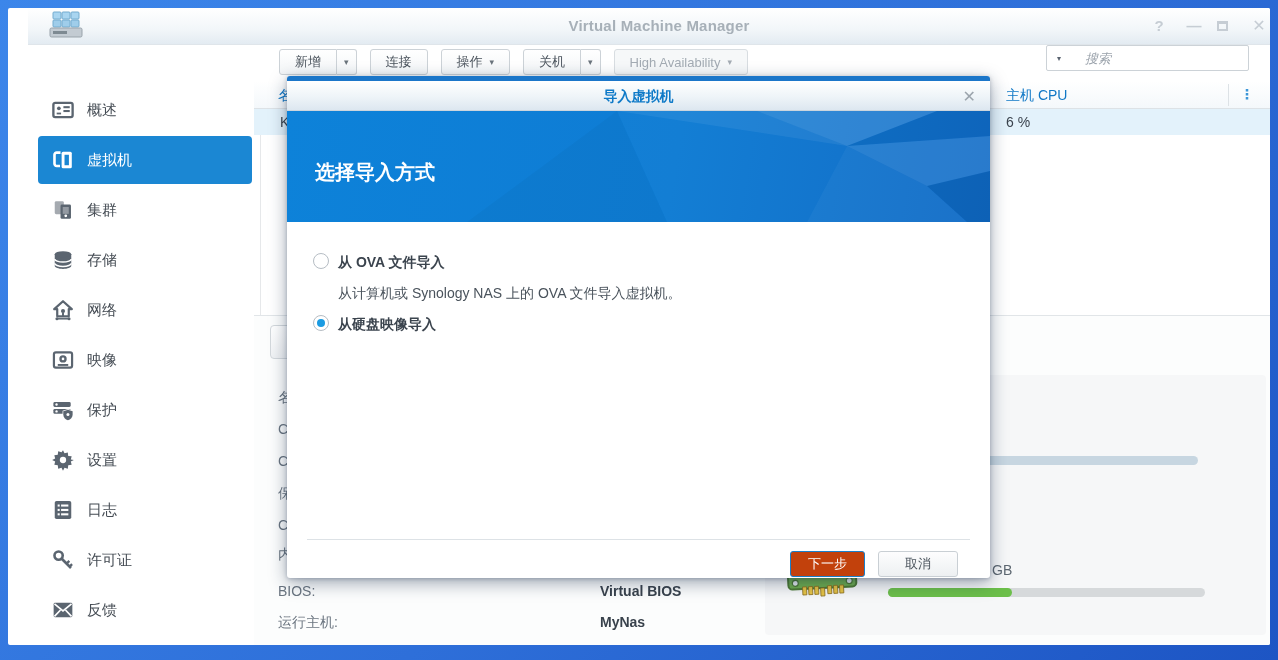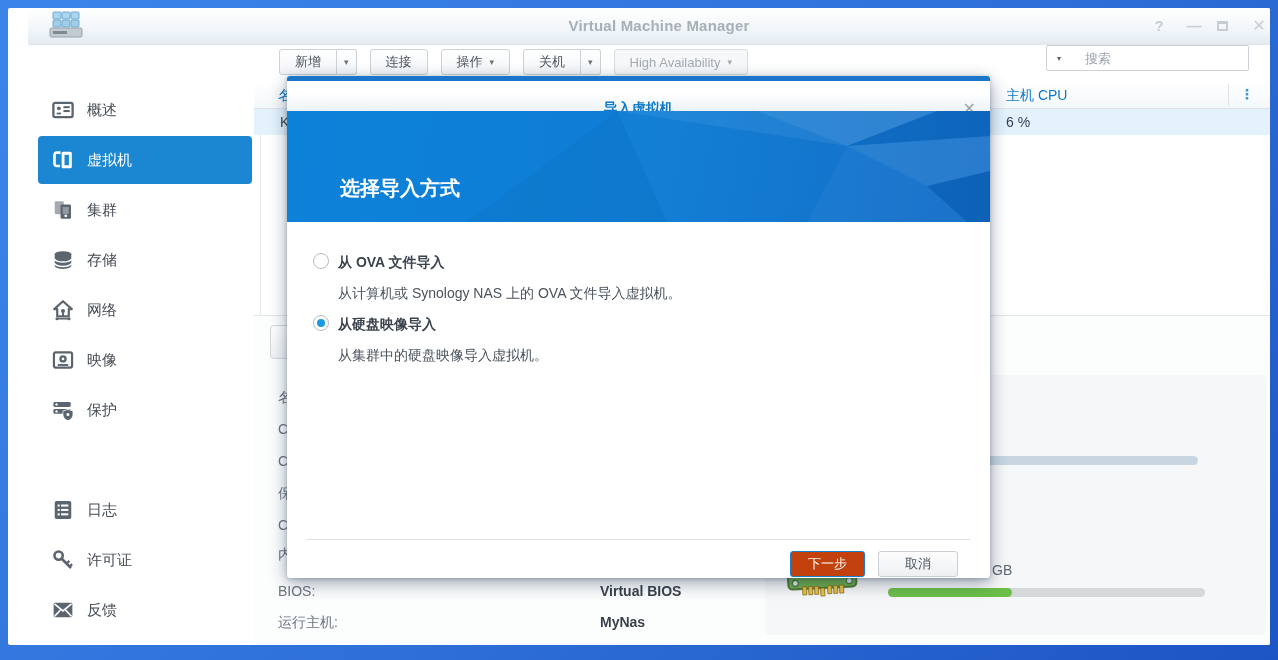--- a/index.html
+++ b/index.html
@@ -67,21 +67,21 @@
   .split .tbtn.arrow .caret { margin:0; }
   .tbtn.disabled { background:#f6f8f9; color:#a3abb3; cursor:default; border-color:#d8dde1; }
   .tbtn.disabled .caret { color:#a3abb3; }
   #searchbox {
     position:absolute; left:792px; top:0px; width:203px; height:26px;
     background:#ffffff; border:1px solid #ccd2d7; border-radius:2px;
     display:flex; align-items:center;
   }
   #searchbox svg { margin-left:8px; }
   #searchbox .caret { font-size:8px; color:#5a6470; margin-left:2px; }
-  #search-input { border:none; outline:none; flex:1; margin-left:24px; font-size:13px; color:#be185d; background:transparent; }
+  #search-input { border:none; outline:none; flex:1; margin-left:24px; font-size:13px; color:#be185d; background:transparent;font-style:italic; }
   #search-input::placeholder { color:#9aa2ab; }
   
   #table-header {
     position:absolute; left:246px; top:73px; width:1016px; height:28px;
     background:linear-gradient(180deg,#ffffff,#f4f8fb);
     border-bottom:1px solid #dde2e6;
   }
   .th { position:absolute; top:6px; font-size:14px; color:#1178c6; cursor:pointer; }
   #col-sep { position:absolute; left:974px; top:3px; width:1px; height:22px; background:#dde2e6; }
   #col-options { position:absolute; left:984px; top:5px; width:18px; text-align:center;
@@ -118,32 +118,31 @@
     position:absolute; left:279px; top:68px; width:703px; height:502px;
     background:#ffffff; border-radius:3px;
     box-shadow:0 5px 18px rgba(20,40,70,.40), 0 1px 4px rgba(20,40,70,.25);
     z-index:10; overflow:hidden;
   }
   #modal-strip { position:absolute; left:0; top:0; width:703px; height:5px; background:#1b76c9; }
   #modal-titlebar {
     position:absolute; left:0; top:5px; width:703px; height:30px;
     background:linear-gradient(180deg,#ffffff 0%,#eef4f8 55%,#dde7f0 100%);
     border-bottom:1px solid #ccd5dd;
-    margin-top:12px;
   }
   #modal-title { position:absolute; left:0; right:0; top:7px; text-align:center;
     font-size:14px; font-weight:bold; color:#0f7ac8; }
   #modal-close { position:absolute; right:14px; top:6px; font-size:16px; color:#9ca5ad; cursor:pointer; }
   #banner {
     position:absolute; left:0; top:35px; width:703px; height:111px;
     background:linear-gradient(100deg,#0d82d9 0%,#0f7cd4 55%,#0f6ac6 100%);
     overflow:hidden;
   }
   #banner svg { position:absolute; left:0; top:0; }
-  #banner-heading { position:absolute; left:28px; top:64px; font-size:20px; font-weight:bold; color:#ffffff;margin-left:25px; }
+  #banner-heading { position:absolute; left:28px; top:48px; font-size:20px; font-weight:bold; color:#ffffff; }
   .opt-radio {
     position:absolute; left:26px; width:16px; height:16px; border-radius:50%;
     background:#ffffff; border:1px solid #b6bdc4; cursor:pointer;
   }
   .opt-radio.selected::after {
     content:""; position:absolute; left:3px; top:3px; width:8px; height:8px;
     border-radius:50%; background:#1b9be2;
   }
   .opt-label { position:absolute; left:51px; font-size:14px; color:#3b444e; cursor:pointer;font-weight:bold; }
   .opt-desc { position:absolute; left:51px; font-size:14px; color:#4a535c; }
@@ -250,20 +249,27 @@
         <rect x="1" y="2.2" width="12.6" height="3.6" rx="1" fill="currentColor"></rect>
         <rect x="1" y="7.2" width="12.6" height="3.6" rx="1" fill="currentColor"></rect>
         <circle cx="3.3" cy="4" r=".85" class="cut"></circle>
         <circle cx="3.3" cy="9" r=".85" class="cut"></circle>
         <path d="M11.6 7.8l3.4 1.1v2.3c0 2.1-1.5 3.6-3.4 4.2-1.9-.6-3.4-2.1-3.4-4.2V8.9z" fill="currentColor" stroke="#fff" stroke-width="1" paint-order="stroke"></path>
         <circle cx="11.6" cy="11.2" r="1.1" class="cut"></circle>
       </svg>
       <span class="slabel">保护</span>
     </div>
 
+    <div class="side-item" style="top:391px">
+      <svg class="sicon" viewBox="0 0 16 16">
+        <path d="M8 .9l1.1 2.2 2.4-.6.3 2.5 2.5.3-.6 2.4L15.9 8l-2.2 1.1.6 2.4-2.5.3-.3 2.5-2.4-.6L8 15.9l-1.1-2.2-2.4.6-.3-2.5-2.5-.3.6-2.4L.1 8l2.2-1.1-.6-2.4 2.5-.3.3-2.5 2.4.6z" fill="currentColor"></path>
+        <circle cx="8" cy="8" r="2.3" class="cut"></circle>
+      </svg>
+      <span class="slabel">设置</span>
+    </div>
 
     <div class="side-item" style="top:441px">
       <svg class="sicon" viewBox="0 0 16 16">
         <rect x="2" y="1.4" width="12" height="13.2" rx="1.3" fill="currentColor"></rect>
         <rect x="4.1" y="4" width="1.5" height="1.5" class="cut"></rect>
         <rect x="6.6" y="4" width="5.3" height="1.5" class="cut"></rect>
         <rect x="4.1" y="7.2" width="1.5" height="1.5" class="cut"></rect>
         <rect x="6.6" y="7.2" width="5.3" height="1.5" class="cut"></rect>
         <rect x="4.1" y="10.4" width="1.5" height="1.5" class="cut"></rect>
         <rect x="6.6" y="10.4" width="5.3" height="1.5" class="cut"></rect>
@@ -400,20 +406,19 @@
       </svg>
       <div id="banner-heading">选择导入方式</div>
     </div>
 
     <div class="opt-radio" style="top:177px"></div>
     <span class="opt-label" style="top:178px">从 OVA 文件导入</span>
     <span class="opt-desc" style="top:209px">从计算机或 Synology NAS 上的 OVA 文件导入虚拟机。</span>
 
     <div class="opt-radio selected" style="top:239px"></div>
     <span class="opt-label" style="top:240px">从硬盘映像导入</span>
-    <span class="opt-desc" style="top:271px">从集群中的硬盘映像导入虚拟机。</span>
 
     <div id="modal-divider"></div>
     <div class="mbtn" id="btn-next">下一步</div>
     <div class="mbtn" id="btn-cancel">取消</div>
   </div>
 
 </div>
 
 </body></html>

